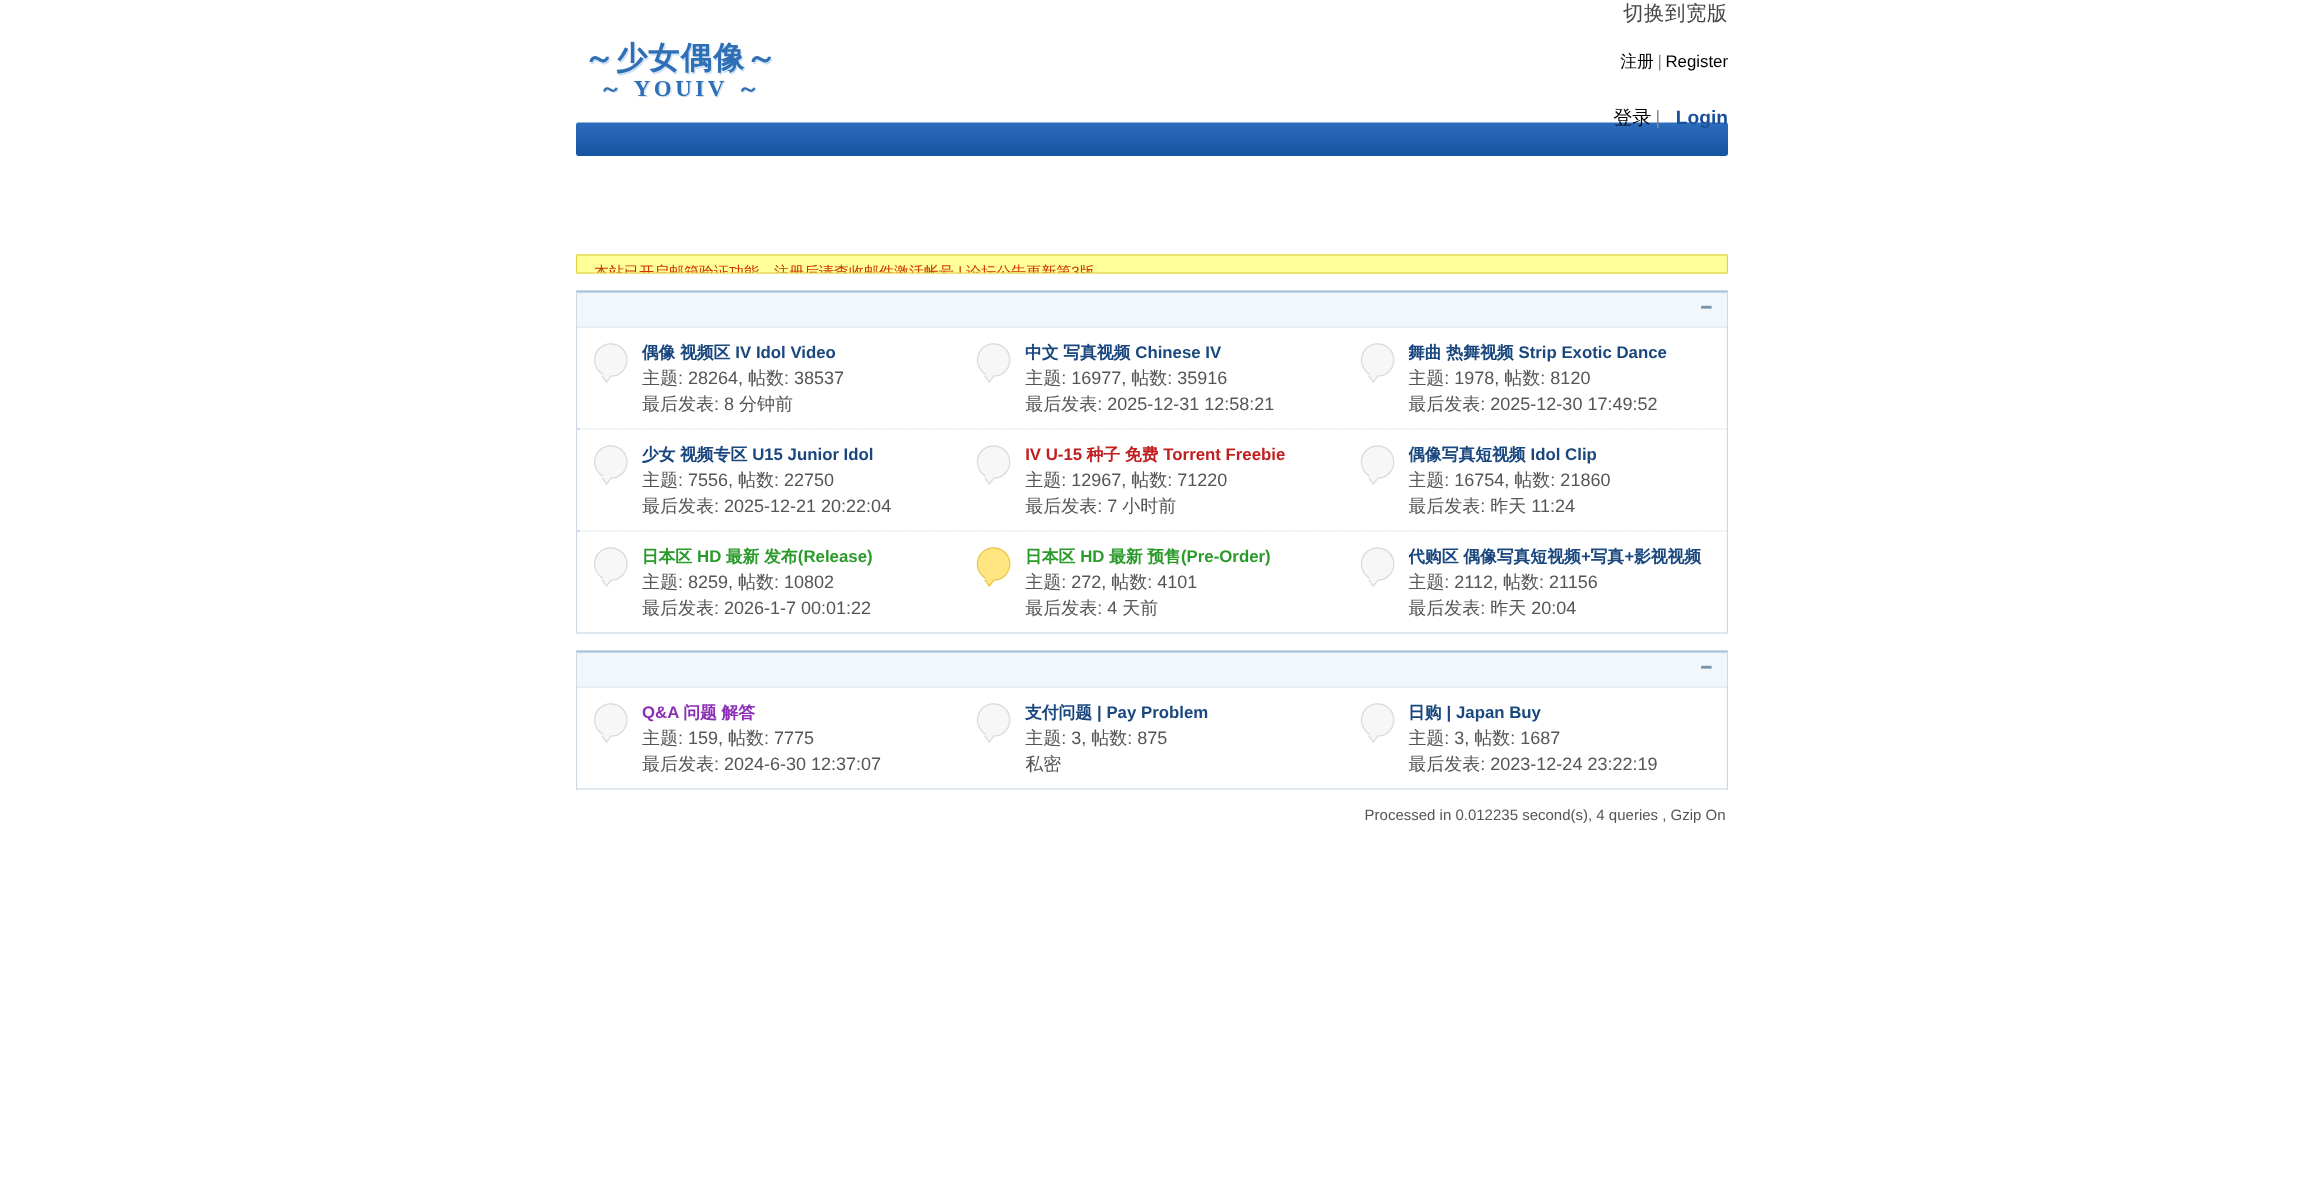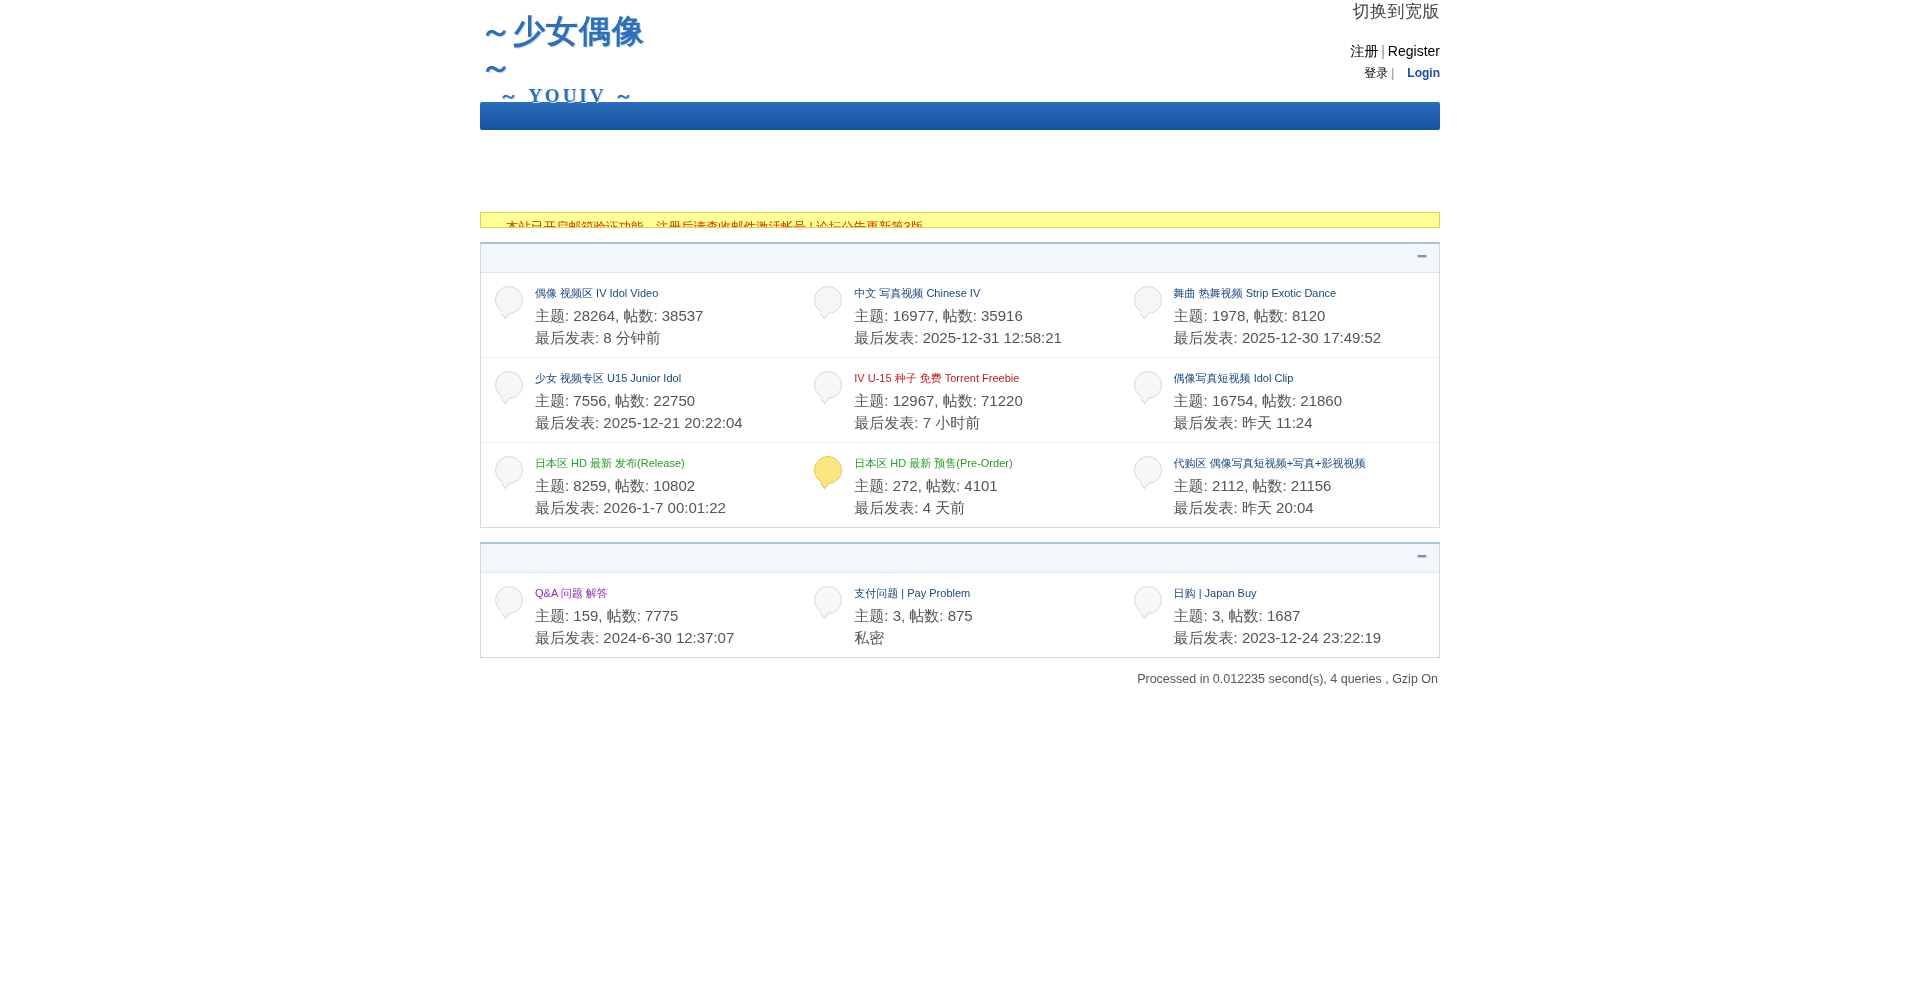--- a/index.html
+++ b/index.html
@@ -53,21 +53,21 @@
     height: 62px;
     display: flex;
     flex-direction: column;
     align-items: center;
     justify-content: center;
     color: #3b7cc4;
   }
   .logo .l1 {
     font-family: "Liberation Serif", serif;
     font-weight: bold;
-    font-size: 32px;
+    font-size: 26px;
     letter-spacing: 1px;
     color: #2f6fb5;
     text-shadow: 1px 1px 0 #cfe2f5;
     line-height: 1.1;
   }
   .logo .l2 {
     font-family: "Liberation Serif", serif;
     font-weight: bold;
     font-size: 19px;
     letter-spacing: 3px;
@@ -82,21 +82,22 @@
     text-align: right;
     font-size: 14px;
     line-height: 22px;
   }
   .userbar a {
     color: #000000;
     text-decoration: none;
   }
   .userbar .sep { color: #888; padding: 0 3px; }
   .userbar .row2 {
-    font-size: 12px;
+    margin-top: 26px;
+    font-size: 16px;
   }
   .userbar .row2 .login {
     font-weight: bold;
     color: #1b4f9c;
     padding-left: 10px;
   }
   
   .navbar {
     height: 28px;
     background: #1f5fae;
@@ -105,21 +106,21 @@
   }
   .spacer {
     height: 82px;
   }
   
   .notice {
     background: #ffff99;
     border: 1px solid #e3d34a;
     color: #cc3300;
     font-size: 12.5px;
-    padding: 7px 25px;
+    padding: 7px 14px;
     box-sizing: border-box;
     height: 14px;
     line-height: 15px;
     overflow: hidden;
   }
   
   .block {
     border: 1px solid #cfd9e4;
     border-top: 2px solid #a9c2dd;
     background: #fff;
@@ -178,22 +179,22 @@
     width: 6px;
     height: 6px;
     background: inherit;
     border-left: 1px solid #d9d9d9;
     border-bottom: 1px solid #d9d9d9;
     transform: rotate(-45deg) skew(-8deg, -8deg);
   }
   .f-icon.new:after { border-color: #e8c54b; }
   .f-body { flex: 1; min-width: 0; }
   .f-title {
-    font-size: 11px;
-    font-weight: normal;
+    font-size: 14px;
+    font-weight: bold;
     color: #19477e;
     text-decoration: none;
     display: block;
     line-height: 18px;
     white-space: nowrap;
     overflow: hidden;
     text-overflow: ellipsis;
   }
   .f-title.red { color: #c22020; }
   .f-title.green { color: #2a9a2a; }

